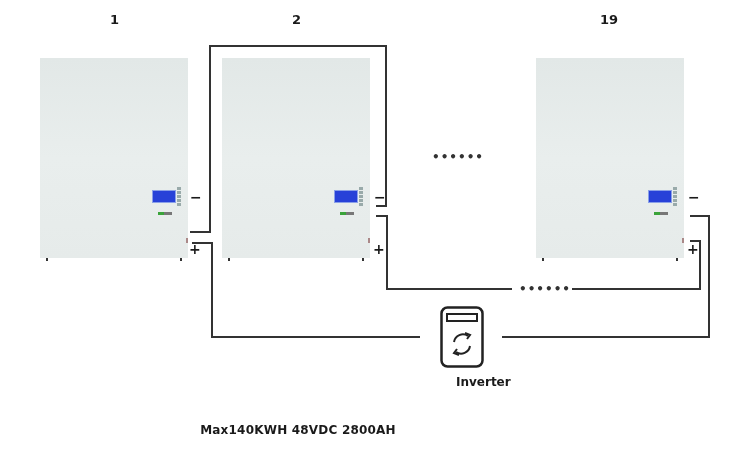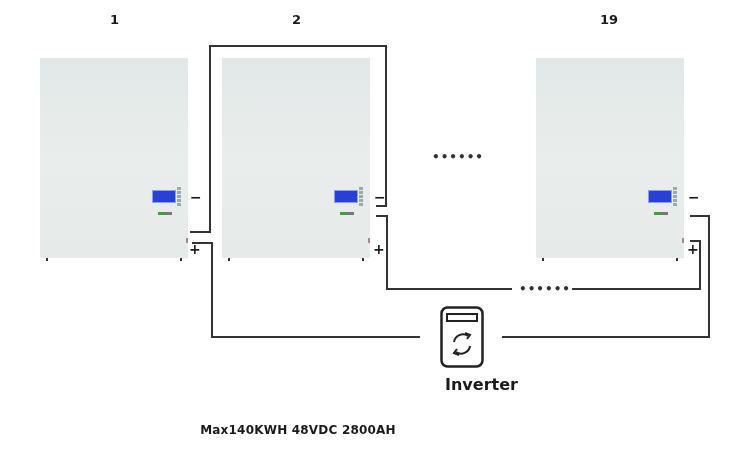--- a/index.html
+++ b/index.html
@@ -12,21 +12,21 @@
          border: 1px solid #8aa0e8; }
   .leds { position: absolute; width: 6px; }
   .leds i { display: block; width: 4px; height: 3px; margin-bottom: 1px; background: #9aa; }
   .logo { position: absolute; width: 14px; height: 3px;
           background: linear-gradient(90deg, #3aa33a 0 40%, #777 40% 100%); }
   .foot { position: absolute; width: 2px; height: 3px; background: #333; }
   .term { position: absolute; width: 2px; height: 5px; background: #a88; }
   .sign { position: absolute; font-size: 14px; font-weight: bold; line-height: 1; }
   svg.wires { position: absolute; left: 0; top: 0; }
   .dots { position: absolute; font-size: 12px; letter-spacing: 1px; color: #333; font-weight: bold; }
-  .inv-label { position: absolute; left: 445px; top: 375px; font-size: 16px; font-weight: bold; }
+  .inv-label { position: absolute; left: 456px; top: 375px; font-size: 12px; font-weight: bold; }
   .caption { position: absolute; left: 0; width: 596px; top: 423px; text-align: center;
              font-size: 12px; font-weight: bold; letter-spacing: 0.2px; }
 </style>
 </head>
 <body>
 
 <div class="num" style="left:110px;">1</div>
 <div class="num" style="left:292px;">2</div>
 <div class="num" style="left:600px;">19</div>
 

